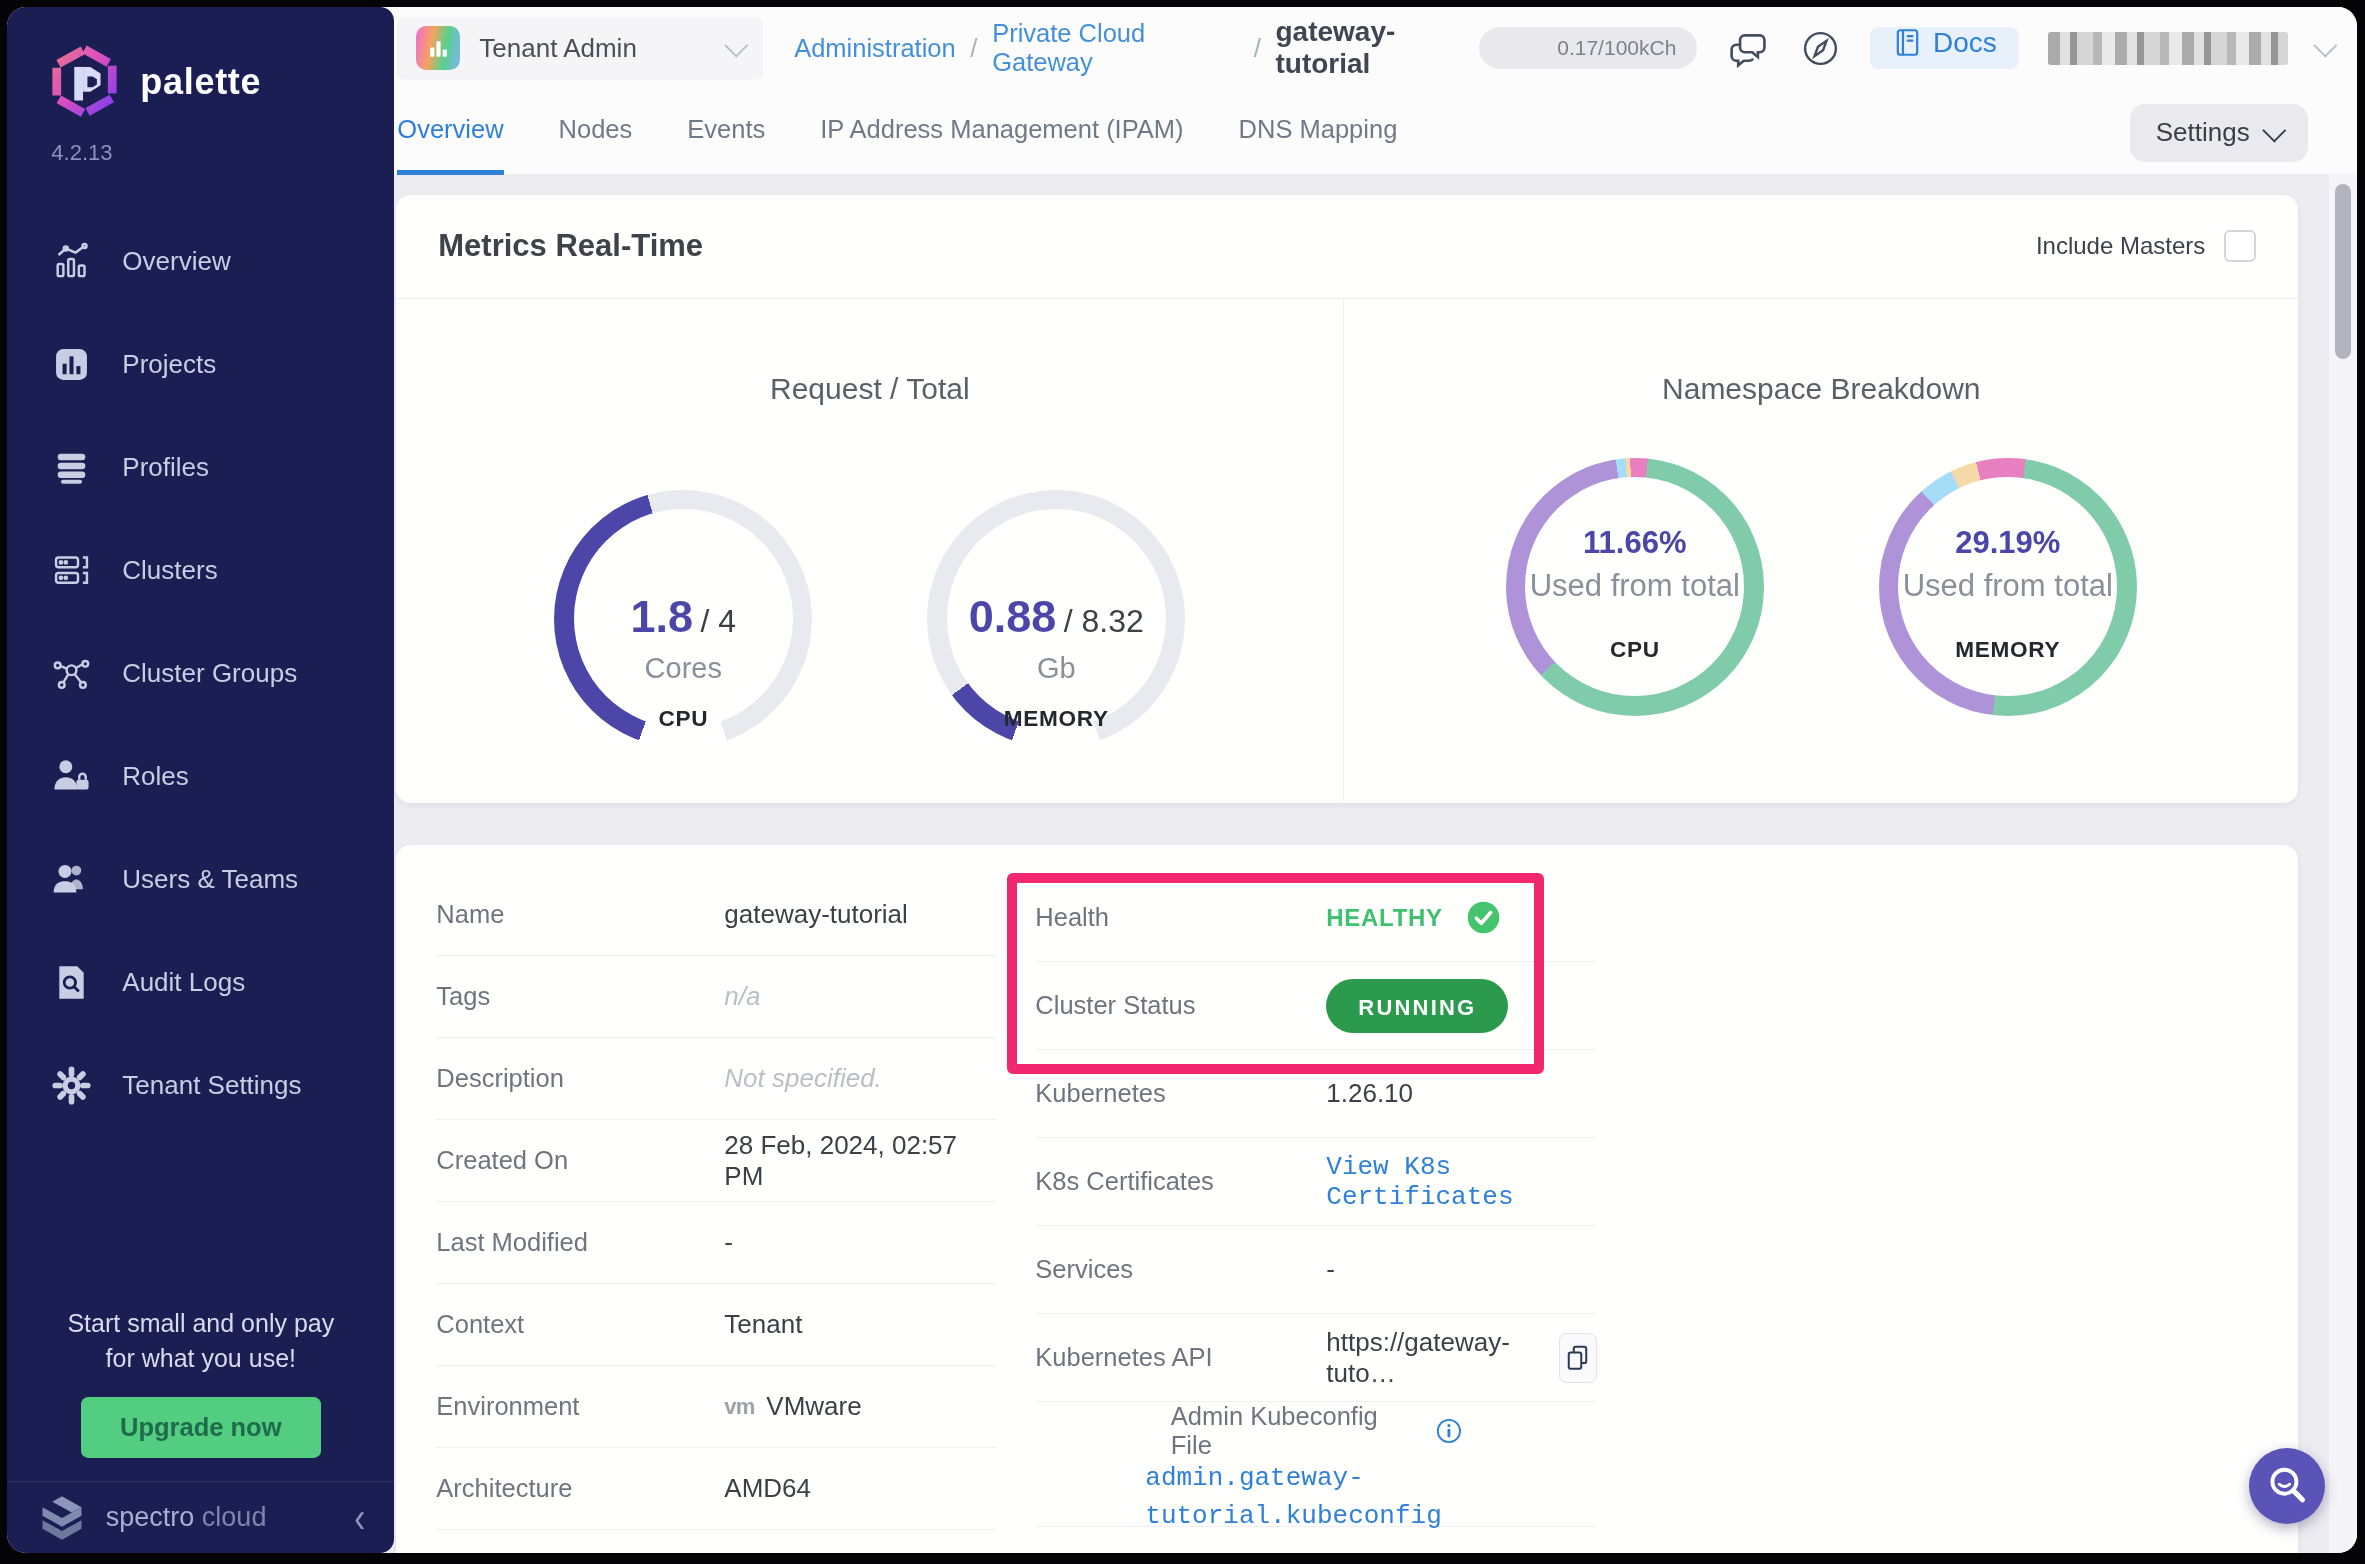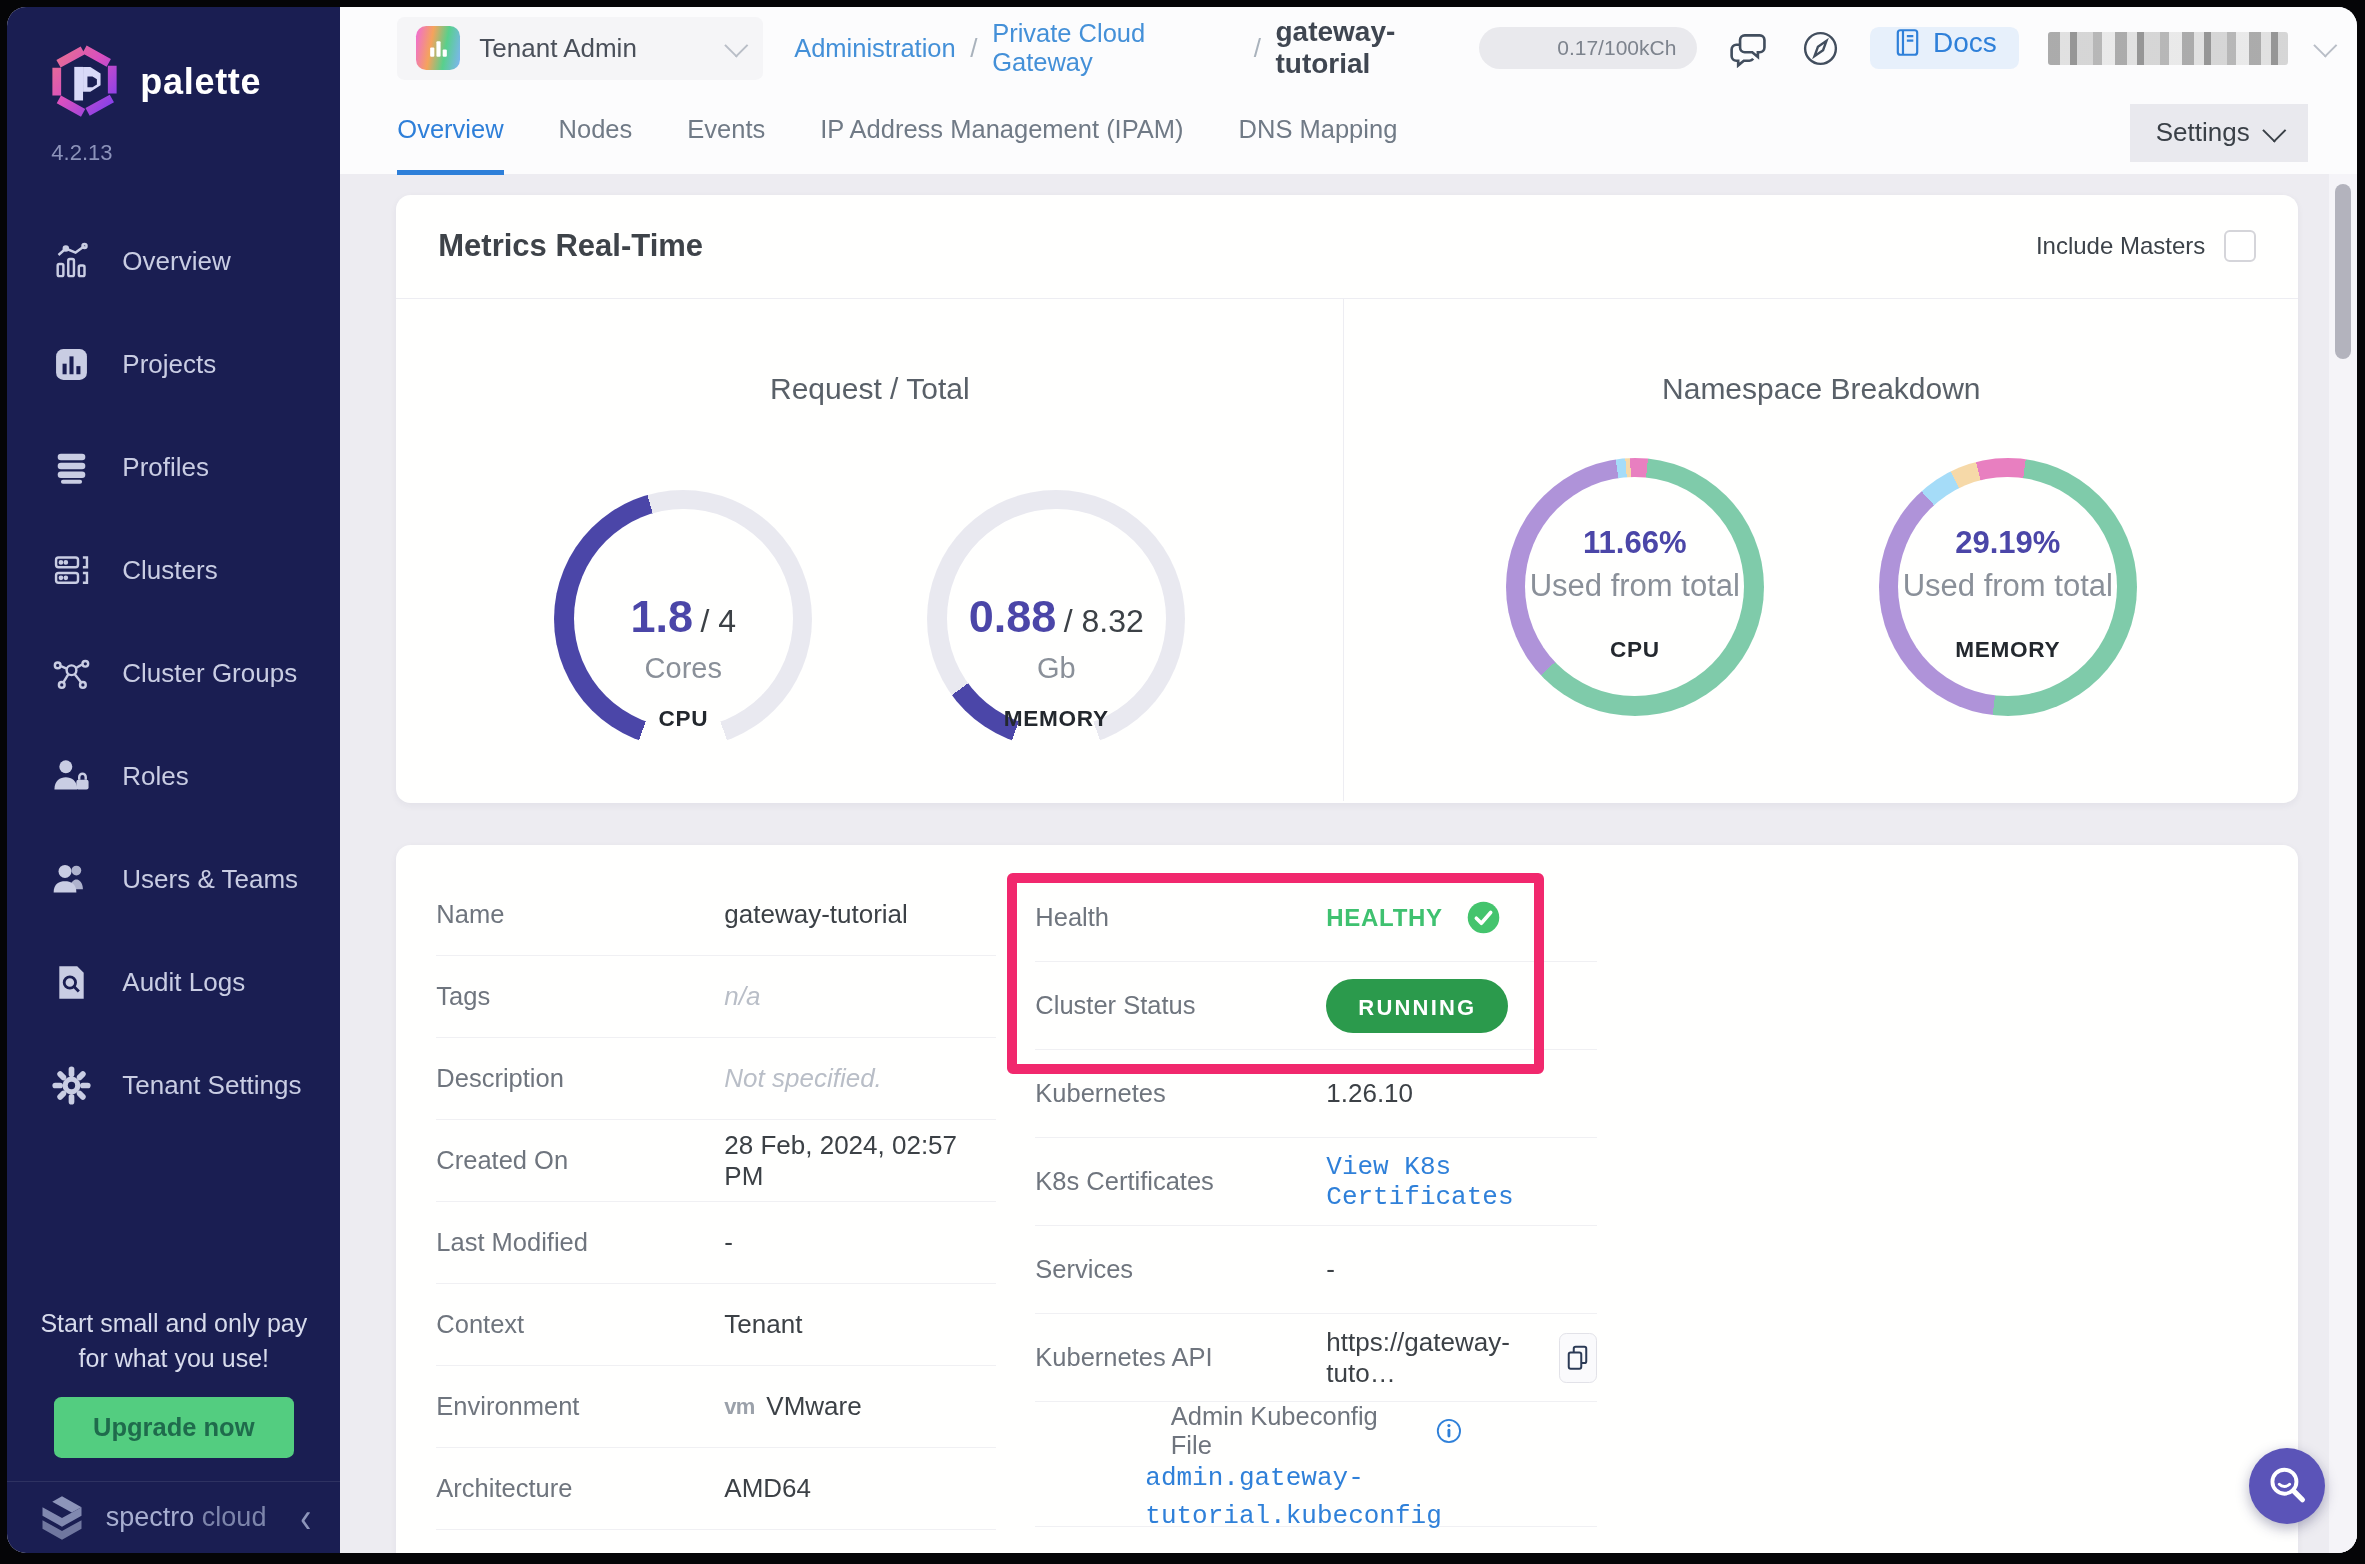--- a/index.html
+++ b/index.html
@@ -1,20 +1,20 @@
 <!DOCTYPE html>
 <html style="font-size:11.6px"><head>
 <meta charset="utf-8">
 <style>
   html,body{margin:0;padding:0;}
   body{width:2366px;height:1565px;position:relative;background:#050507;font-family:"Liberation Sans",sans-serif;overflow:hidden;}
   .window{position:absolute;left:7.3px;top:7.3px;right:8.7px;bottom:11.6px;background:#edecf1;border-radius:19px;overflow:hidden;}
 
   
-  .sidebar{position:absolute;left:0;top:0;bottom:0;width:333px;background:#1a1e52;z-index:3;}
+  .sidebar{position:absolute;left:0;top:0;bottom:0;width:387px;background:#1a1e52;z-index:3;border-radius:14px;}
   .logo-row{display:flex;align-items:center;gap:19px;padding:38px 0 0 41px;}
   .logo-mark{width:73px;height:73px;flex:0 0 auto;}
   .logo-word{color:#ffffff;font-size:36px;font-weight:bold;letter-spacing:0.7px;}
   .version{margin:22px 0 0 44px;color:#8c93ba;font-size:22px;}
   .menu{margin-top:44px;}
   .menu-item{display:flex;align-items:center;gap:31px;height:103px;padding-left:45px;color:#c9cde3;font-size:26px;cursor:pointer;}
   .menu-item svg{width:39px;height:39px;flex:0 0 auto;}
   .promo{position:absolute;left:0;right:0;bottom:95px;text-align:center;color:#d7dbec;font-size:25px;line-height:1.4;}
   .upgrade-btn{display:inline-block;margin-top:20.4px;background:#53cd80;color:#1f6b4c;font-weight:bold;font-size:25.5px;padding:13px 39px;border-radius:7.3px;cursor:pointer;}
   .side-footer{position:absolute;left:0;right:0;bottom:0;height:71px;border-top:1.5px solid rgba(255,255,255,0.09);display:flex;align-items:center;padding:0 29px;gap:17.5px;}
@@ -40,21 +40,21 @@
   .icon-btn{cursor:pointer;display:flex;align-items:center;}
   .docs-btn{display:flex;align-items:flex-start;gap:10.2px;background:#e7f0fb;border-radius:8.7px;height:42px;padding:0 22px;cursor:pointer;}
   .docs-btn span{color:#2f80d9;font-size:28px;}
   .user-blur{width:240px;height:33px;border-radius:2.9px;cursor:pointer;
     background:repeating-linear-gradient(90deg,#9d9d9d 0 11.6px,#dcdcdc 11.6px 22px,#848484 22px 29px,#cfcfcf 29px 45px,#ababab 45px 54px,#e6e6e6 54px 67px);
     opacity:.85;}
   
   .tabs-row{display:flex;height:86px;padding-left:57px;position:relative;}
   .tab{display:flex;align-items:center;margin-right:55px;font-size:25.5px;color:#707a86;border-bottom:5.1px solid transparent;box-sizing:border-box;cursor:pointer;}
   .tab.active{color:#2e7fd9;border-bottom-color:#2e7fd9;}
-  .settings-btn{position:absolute;right:49px;top:14.6px;height:58px;display:flex;align-items:center;gap:16px;background:#e9e9ee;border-radius:0;padding:0 26px;font-size:26px;color:#3a4047;cursor:pointer;}
+  .settings-btn{position:absolute;right:49px;top:14.6px;height:58px;display:flex;align-items:center;gap:16px;background:#e9e9ee;border-radius:15px;padding:0 26px;font-size:26px;color:#3a4047;cursor:pointer;}
   .settings-btn .chev{border-color:#3a4047;}
 
   
   .content{position:absolute;left:333px;top:167px;right:0;bottom:0;background:#edecf1;}
   .card{position:absolute;left:56px;width:1902px;background:#fffffe;border-radius:14.6px;box-shadow:0 2.2px 7.3px rgba(45,45,70,0.05);}
   .card-metrics{top:20.4px;height:608px;}
   .card-details{top:671px;height:772px;}
 
   .metrics-header{height:103px;display:flex;align-items:center;justify-content:space-between;padding:0 42px;border-bottom:1.5px solid #ededf2;}
   .metrics-title{font-size:31px;font-weight:bold;color:#3e4349;}

